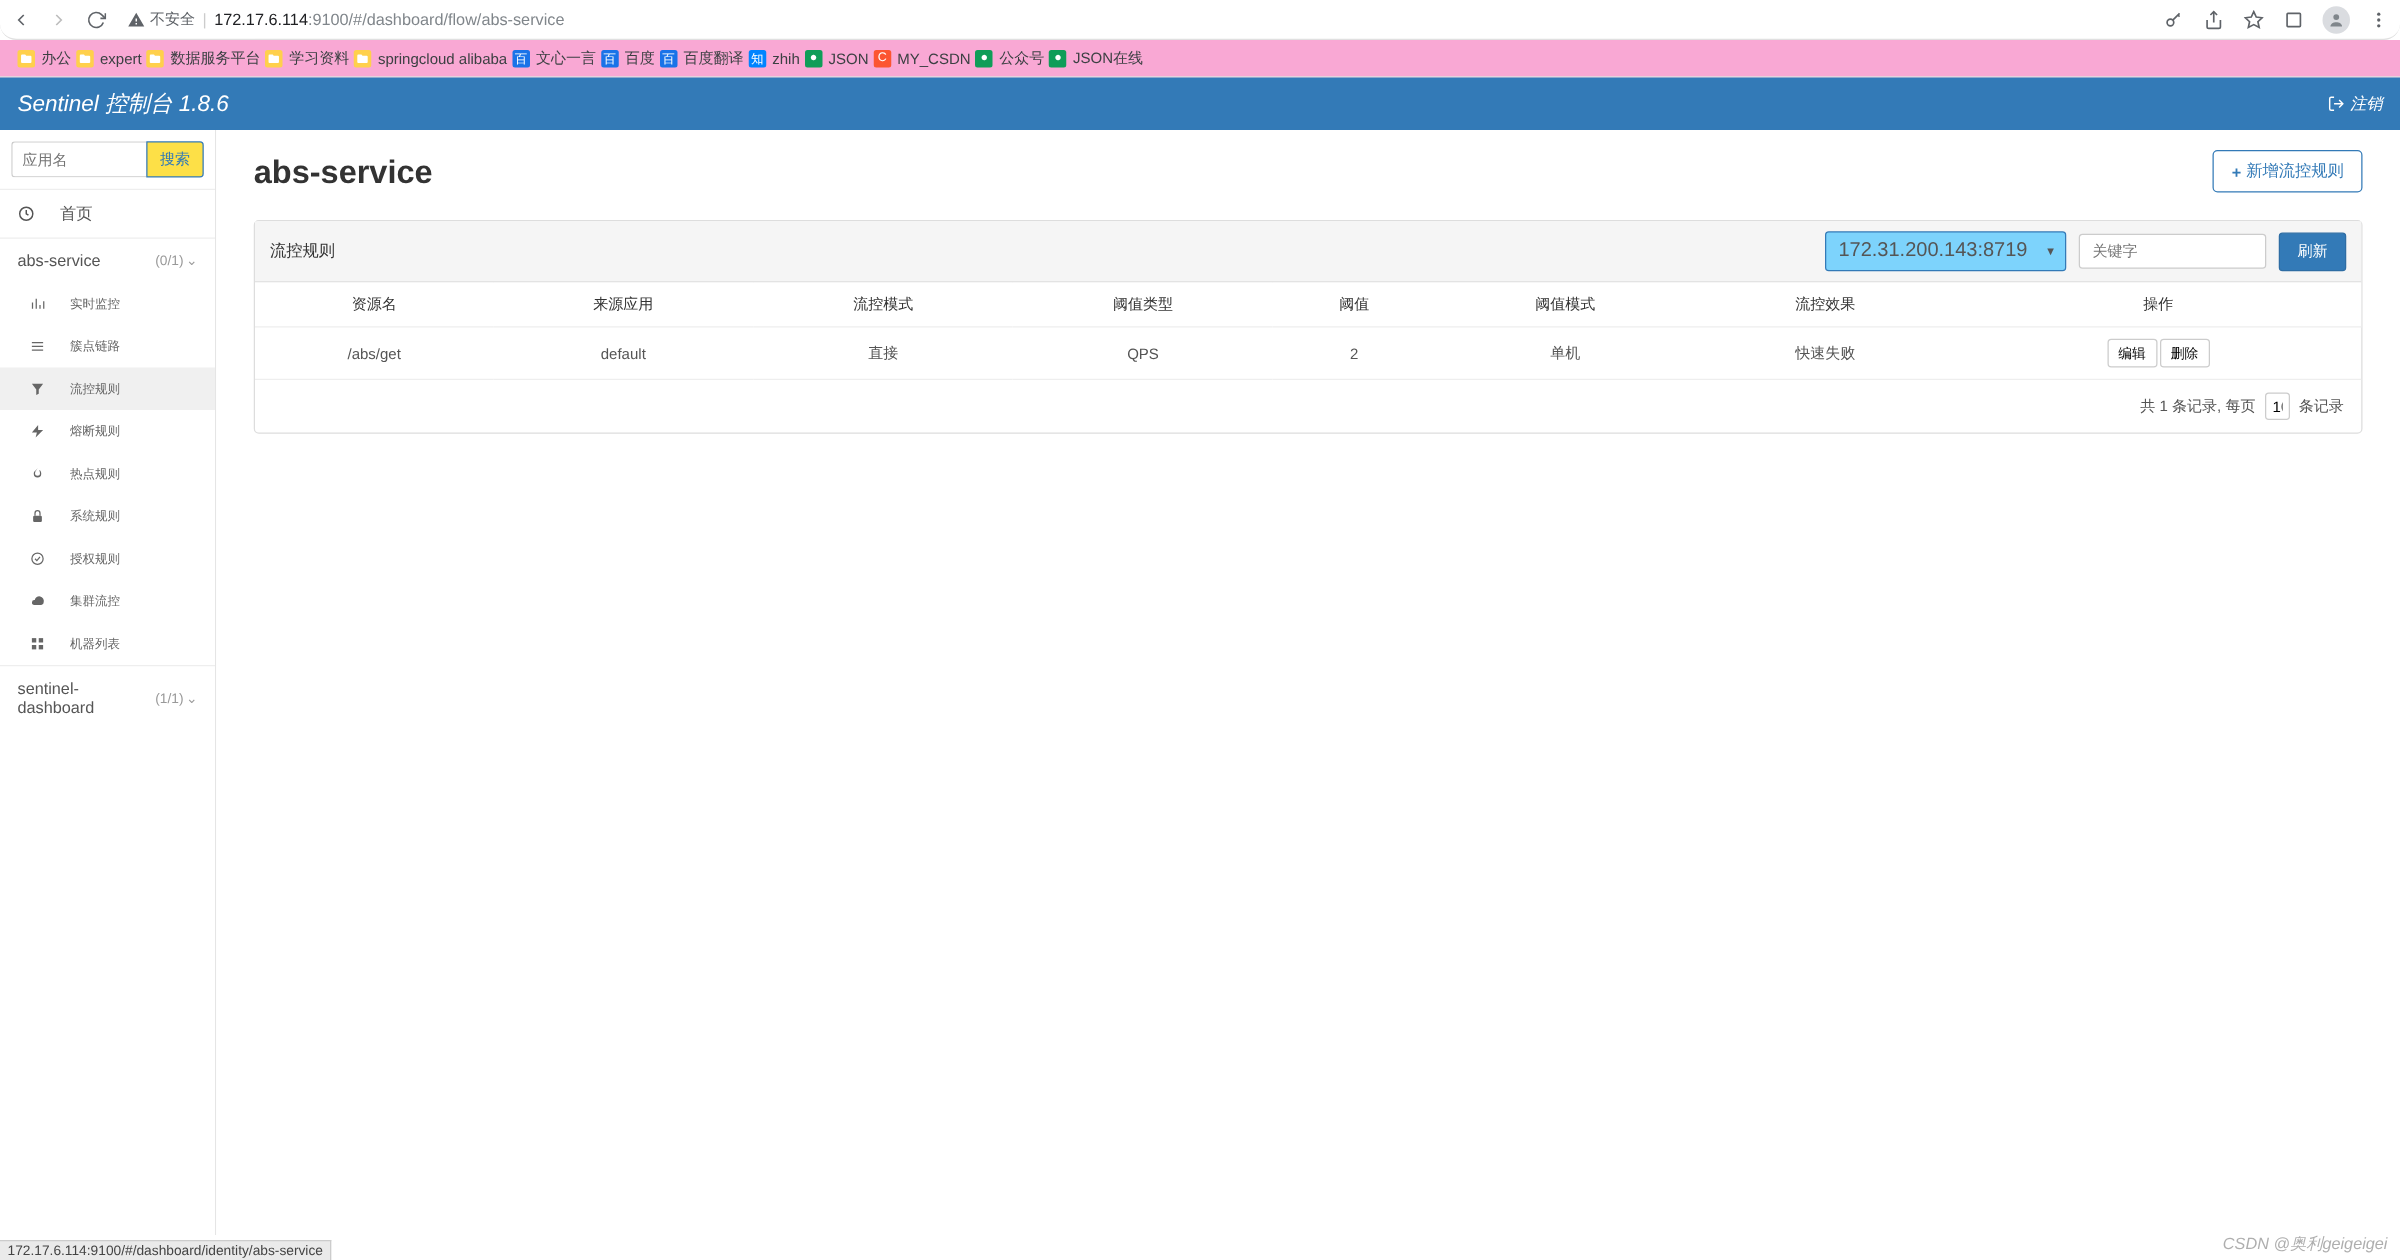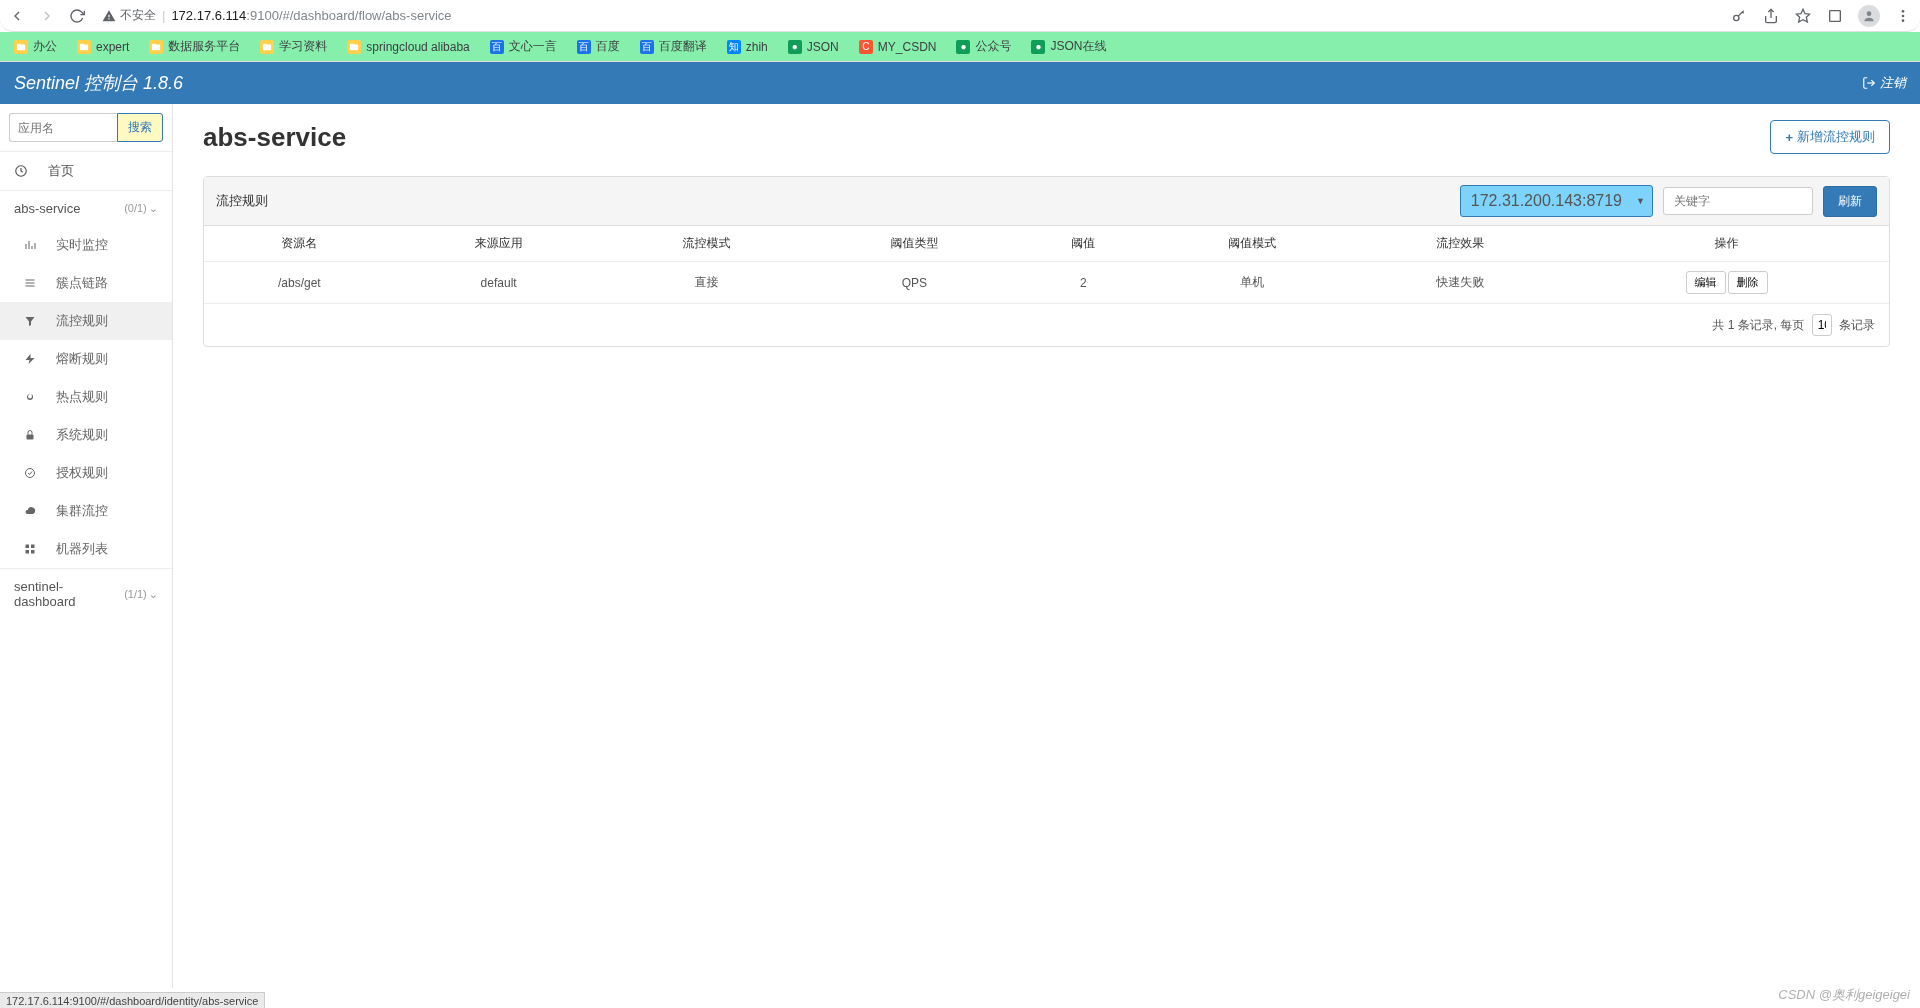--- a/index.html
+++ b/index.html
@@ -10,45 +10,45 @@
 .browser-toolbar .nav-btn { width: 18px; height: 18px; display: flex; align-items: center; justify-content: center; color: #5f6368; cursor: pointer; }
 .browser-toolbar .nav-btn.disabled { color: #bdbdbd; }
 .addr-wrap { flex: 1; display: flex; align-items: center; gap: 6px; margin-left: 4px; }
 .addr-wrap .insecure { color: #5f6368; font-size: 12px; display: flex; align-items: center; gap: 4px; }
 .addr-wrap .url { color: #202124; font-size: 13px; }
 .addr-wrap .url-gray { color: #80868b; }
 .right-icons { display: flex; align-items: center; gap: 14px; color: #5f6368; }
 .right-icons .ico { width: 18px; height: 18px; display: flex; align-items: center; justify-content: center; }
 .avatar-circle { width: 22px; height: 22px; border-radius: 50%; background: #dadce0; display: flex; align-items: center; justify-content: center; }
 
-.bookmarks { height: 30px; display: flex; align-items: center; padding: 0 14px; gap: 20px; border-bottom: 1px solid #e0e0e0; font-size: 12px; color: #3c4043; background: #86efac; }
+.bookmarks { height: 30px; display: flex; align-items: center; padding: 0 14px; gap: 4px; border-bottom: 1px solid #e0e0e0; font-size: 12px; color: #3c4043; background: #f9a8d4; }
 .bookmarks .bm { display: flex; align-items: center; gap: 5px; cursor: pointer; }
 .bm-icon { width: 14px; height: 14px; display: inline-flex; align-items: center; justify-content: center; border-radius: 2px; font-size: 10px; color: #fff; }
 .bm-folder { background: #ffd04c; }
 .bm-blue { background: #1a73e8; }
 .bm-zhihu { background: #0084ff; }
 .bm-green { background: #0f9d58; }
 .bm-csdn { background: #fc5531; }
 
 
 .app-header { height: 42px; background: #337ab7; color: #fff; display: flex; align-items: center; padding: 0 14px; justify-content: space-between; font-style: italic; }
 .app-title { font-size: 18px; font-weight: 400; }
 .logout-link { color: #fff; font-size: 13px; cursor: pointer; display: flex; align-items: center; gap: 4px; }
 
 
 .app-body { display: flex; height: calc(100vh - 32px - 30px - 42px - 20px); }
 
 
 .sidebar { width: 173px; border-right: 1px solid #e5e5e5; background: #fff; overflow-y: auto; }
 .sidebar-search { padding: 9px; display: flex; gap: 0; }
 .sidebar-search input { flex: 1; width: 100px; border: 1px solid #ccc; border-right: none; border-radius: 3px 0 0 3px; padding: 5px 8px; font-size: 12px; outline: none; }
-.sidebar-search button { border: 1px solid #337ab7; background: #fef9c3; color: #337ab7; padding: 5px 10px; border-radius: 0 3px 3px 0; font-size: 12px; cursor: pointer; }
+.sidebar-search button { border: 1px solid #337ab7; background: #fde047; color: #337ab7; padding: 5px 10px; border-radius: 0 3px 3px 0; font-size: 12px; cursor: pointer; }
 .side-item { display: flex; align-items: center; padding: 10px 14px; font-size: 13px; color: #555; cursor: pointer; gap: 20px; }
 .side-item.level-0 { font-weight: 400; border-top: 1px solid #eee; }
-.side-item.level-1 { padding-left: 24px; font-size: 13px; color: #666; }
+.side-item.level-1 { padding-left: 24px; font-size: 10px; color: #666; }
 .side-item .count { margin-left: auto; font-size: 11px; color: #999; }
 .side-item.active { background: #f0f0f0; }
 
 
 .main { flex: 1; padding: 16px 30px; background: #fff; overflow-y: auto; }
 .page-head { display: flex; justify-content: space-between; align-items: center; margin-bottom: 22px; }
 .page-head h1 { font-size: 26px; font-weight: 700; color: #333; }
 .btn-outline-primary { border: 1px solid #337ab7; color: #337ab7; background: #fff; padding: 7px 14px; border-radius: 4px; font-size: 13px; cursor: pointer; display: flex; align-items: center; gap: 4px; }
 
 .card { border: 1px solid #ddd; border-radius: 4px; }

